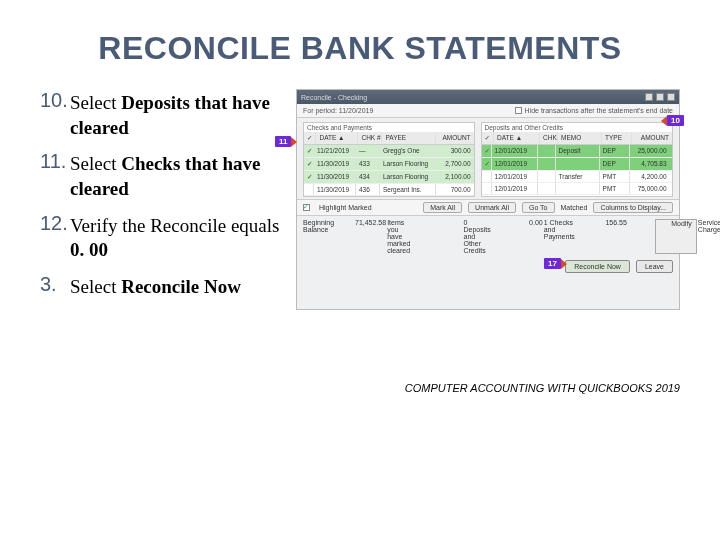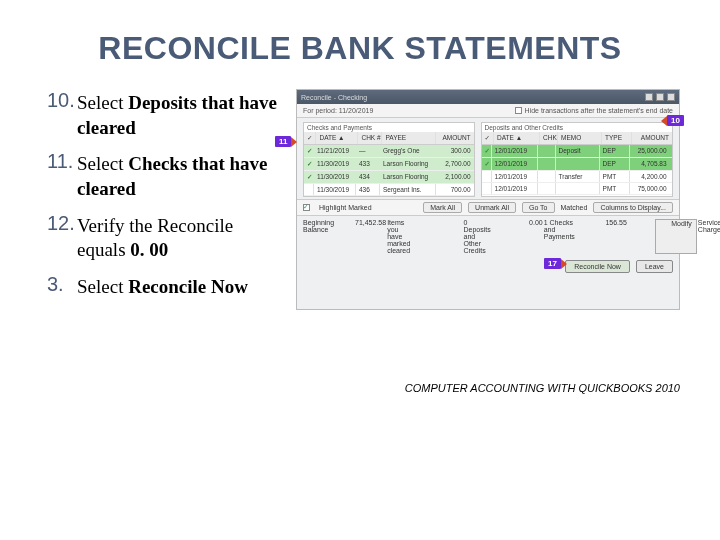--- a/index.html
+++ b/index.html
@@ -1,19 +1,19 @@
 <!DOCTYPE html>
 <html><head>
 <meta charset="utf-8">
 <style>
   * { box-sizing: border-box; margin: 0; padding: 0; }
   html, body { width: 720px; height: 540px; font-family: Arial, Helvetica, sans-serif; background: #fff; color: #000; position: relative; }
   .slide { width: 720px; height: 408px; position: relative; padding: 30px 40px 20px 40px; }
   .title { font-size: 32px; font-weight: bold; color: #4a5b77; letter-spacing: 0.5px; text-align: center; margin-bottom: 22px; font-variant: small-caps; }
-  .content { display: flex; gap: 14px; margin-left: 7px; }
+  .content { display: flex; gap: 14px; }
   .steps { width: 270px; }
   .step { display: flex; margin-bottom: 10px; }
   .num { font-size: 20px; color: #4a5b77; font-weight: normal; min-width: 30px; flex-shrink: 0; }
   .txt { font-size: 19px; line-height: 1.3; padding-top: 2px; font-family: Liberation Serif, serif; }
   .txt b { font-weight: bold; }
 
   .shot { width: 384px; border: 1px solid #bbb; font-size: 7px; color: #333; background: #eef0f2; position: relative; }
   .titlebar { height: 14px; background: linear-gradient(#5d6b7d,#4a5766); color: #ddd; display: flex; align-items: center; padding: 0 4px; font-size: 7px; }
   .titlebar .spacer { flex: 1; }
   .winctl { display: flex; gap: 3px; }
@@ -266,14 +266,14 @@
         <div class="callout right" style="right:118px; top:1px;">
             <span>17</span>
             <span class="arr"></span>
           </div>
         <span class="btn primary">Reconcile Now</span>
         <span class="btn">Leave</span>
       </div>
     </div>
   </div>
 
-  <div class="footer">COMPUTER ACCOUNTING WITH QUICKBOOKS 2010</div>
+  <div class="footer">COMPUTER ACCOUNTING WITH QUICKBOOKS 2019</div>
 </div>
 
 </body></html>

